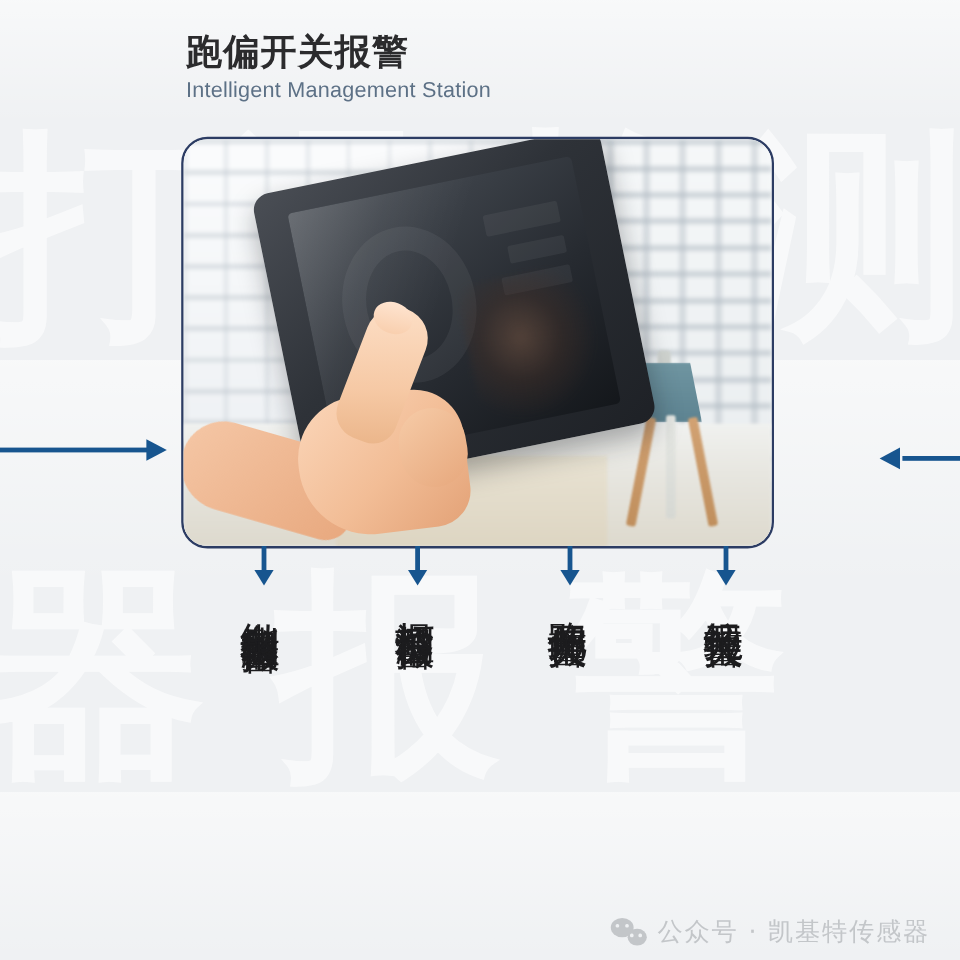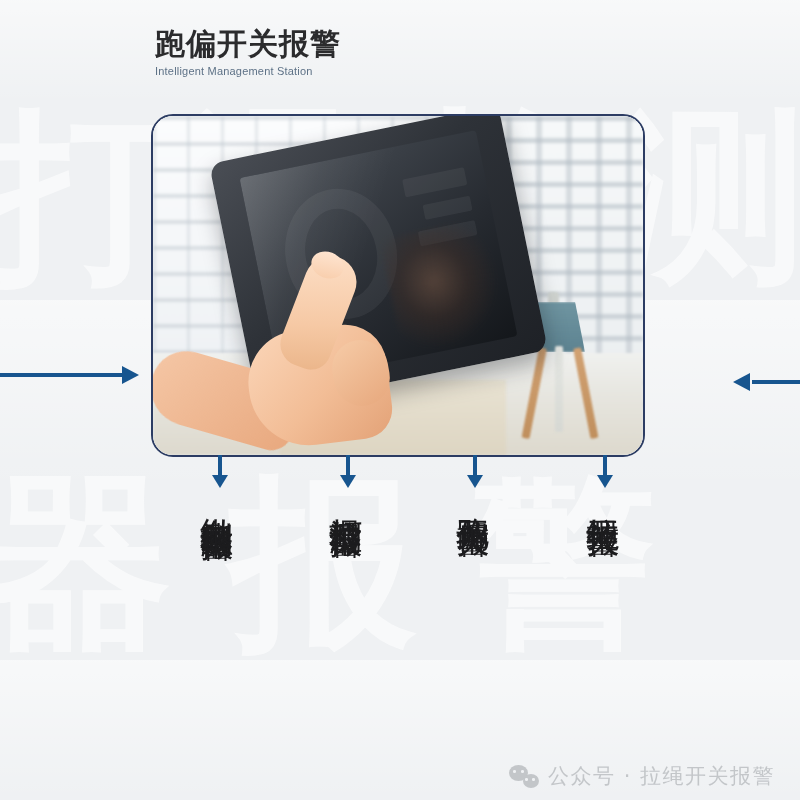--- a/index.html
+++ b/index.html
@@ -29,21 +29,21 @@
 
   
   .header { position:absolute; left:155px; top:26px; }
   .title {
     font-size:30px; font-weight:700; color:#2b2b2d;
     letter-spacing:1px; line-height:1.18;
     font-family:"DejaVu Sans","Liberation Sans",sans-serif;
   }
   .subtitle {
     margin-top:4px;
-    font-size:11px; color:#5d7186; letter-spacing:.2px;
+    font-size:18px; color:#5d7186; letter-spacing:.2px;
     font-family:"Liberation Sans","DejaVu Sans",sans-serif;
   }
 
   
   .photo-card {
     position:absolute; left:151px; top:114px; width:494px; height:343px;
     border:2.5px solid #2c3c63; border-radius:22px;
     overflow:hidden; background:#dfe4e8;
   }
   .photo { position:absolute; inset:0; overflow:hidden; }
@@ -315,16 +315,16 @@
 
   <div class="footer-wm">
     <span class="wechat-icon">
       <span class="b1"></span>
       <span class="b2"></span>
       <span class="d" style="left:4px; top:6px;"></span>
       <span class="d" style="left:12px; top:6px;"></span>
       <span class="d" style="right:11px; bottom:7px;"></span>
       <span class="d" style="right:4px; bottom:7px;"></span>
     </span>
-    <span>公众号 · 拉绳开关报警</span>
+    <span>公众号 · 凯基特传感器</span>
   </div>
 
 </div>
 
 </body></html>

